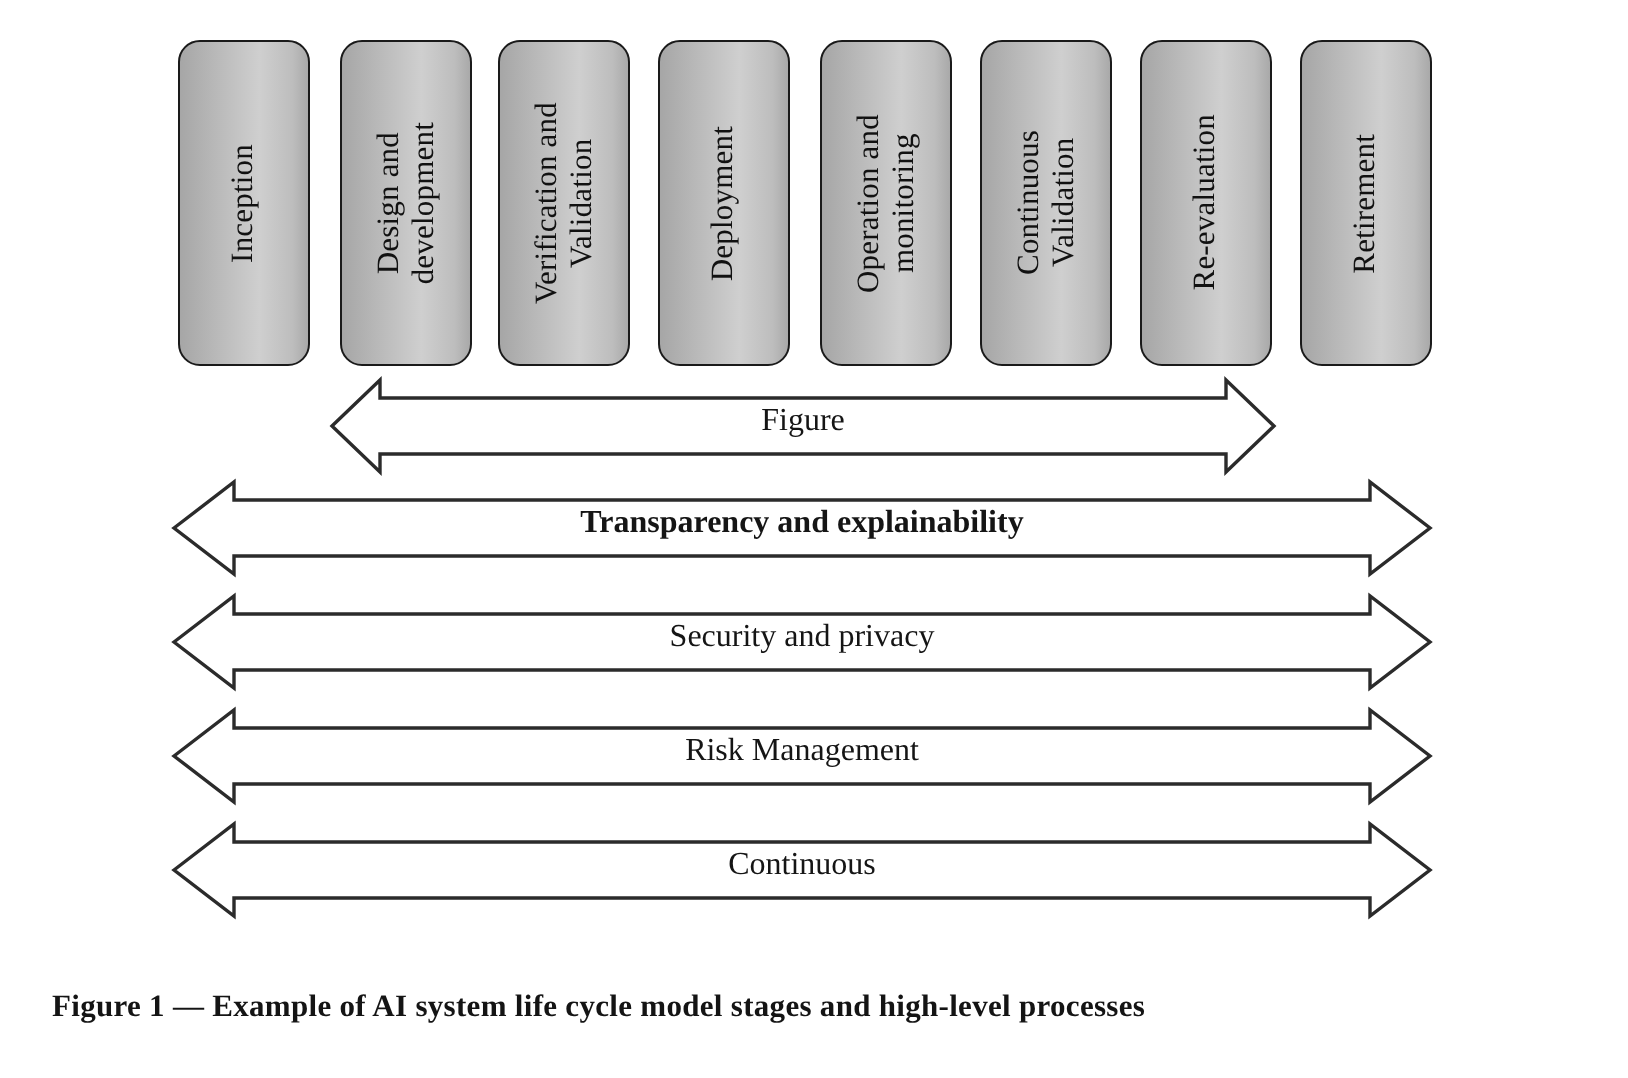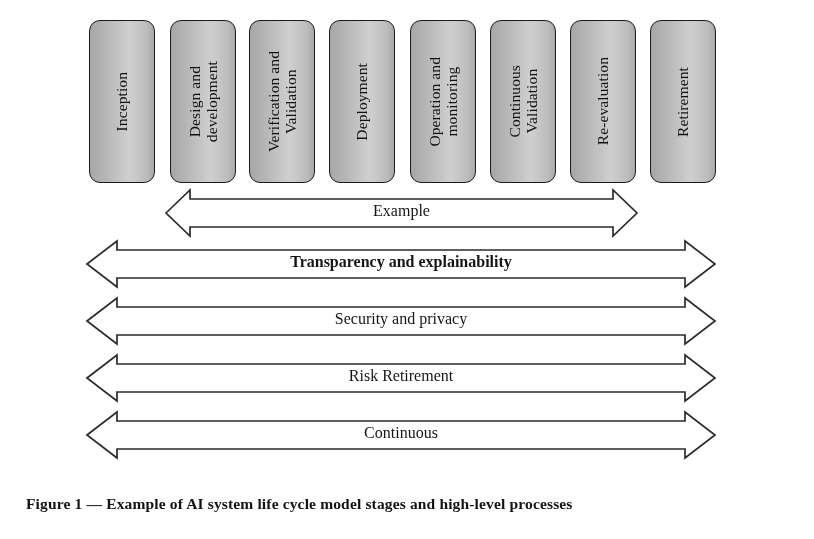--- a/index.html
+++ b/index.html
@@ -112,42 +112,42 @@
     <span class="stage-label">Re-evaluation</span>
   </div>
   <div class="stage-box" style="left:650px">
     <span class="stage-label">Retirement</span>
   </div>
 
   <div class="arrow-band" style="left:166px; top:189px; width:471px; height:48px;">
     <svg width="471" height="48" viewBox="0 0 471 48">
       <polygon points="0,24 24,1 24,10 447,10 447,1 471,24 447,47 447,38 24,38 24,47" fill="#ffffff" stroke="#2b2b2b" stroke-width="1.7" stroke-linejoin="miter"></polygon>
     </svg>
-    <div class="arrow-label" style="top:13px;">Example</div>
+    <div class="arrow-label" style="top:13px;">Figure</div>
   </div>
 
   <div class="arrow-band" style="left:87px; top:240px; width:628px; height:48px;font-weight:bold;">
     <svg width="628" height="48" viewBox="0 0 628 48">
       <polygon points="0,24 30,1 30,10 598,10 598,1 628,24 598,47 598,38 30,38 30,47" fill="#ffffff" stroke="#2b2b2b" stroke-width="1.7" stroke-linejoin="miter"></polygon>
     </svg>
     <div class="arrow-label" style="top:13px;">Transparency and explainability</div>
   </div>
 
   <div class="arrow-band" style="left:87px; top:297px; width:628px; height:48px;">
     <svg width="628" height="48" viewBox="0 0 628 48">
       <polygon points="0,24 30,1 30,10 598,10 598,1 628,24 598,47 598,38 30,38 30,47" fill="#ffffff" stroke="#2b2b2b" stroke-width="1.7" stroke-linejoin="miter"></polygon>
     </svg>
     <div class="arrow-label" style="top:13px;">Security and privacy</div>
   </div>
 
   <div class="arrow-band" style="left:87px; top:354px; width:628px; height:48px;">
     <svg width="628" height="48" viewBox="0 0 628 48">
       <polygon points="0,24 30,1 30,10 598,10 598,1 628,24 598,47 598,38 30,38 30,47" fill="#ffffff" stroke="#2b2b2b" stroke-width="1.7" stroke-linejoin="miter"></polygon>
     </svg>
-    <div class="arrow-label" style="top:13px;">Risk Retirement</div>
+    <div class="arrow-label" style="top:13px;">Risk Management</div>
   </div>
 
   <div class="arrow-band" style="left:87px; top:411px; width:628px; height:48px;">
     <svg width="628" height="48" viewBox="0 0 628 48">
       <polygon points="0,24 30,1 30,10 598,10 598,1 628,24 598,47 598,38 30,38 30,47" fill="#ffffff" stroke="#2b2b2b" stroke-width="1.7" stroke-linejoin="miter"></polygon>
     </svg>
     <div class="arrow-label" style="top:13px;">Continuous</div>
   </div>
 
   <div id="figure-caption">Figure 1 — Example of AI system life cycle model stages and high-level processes</div>

